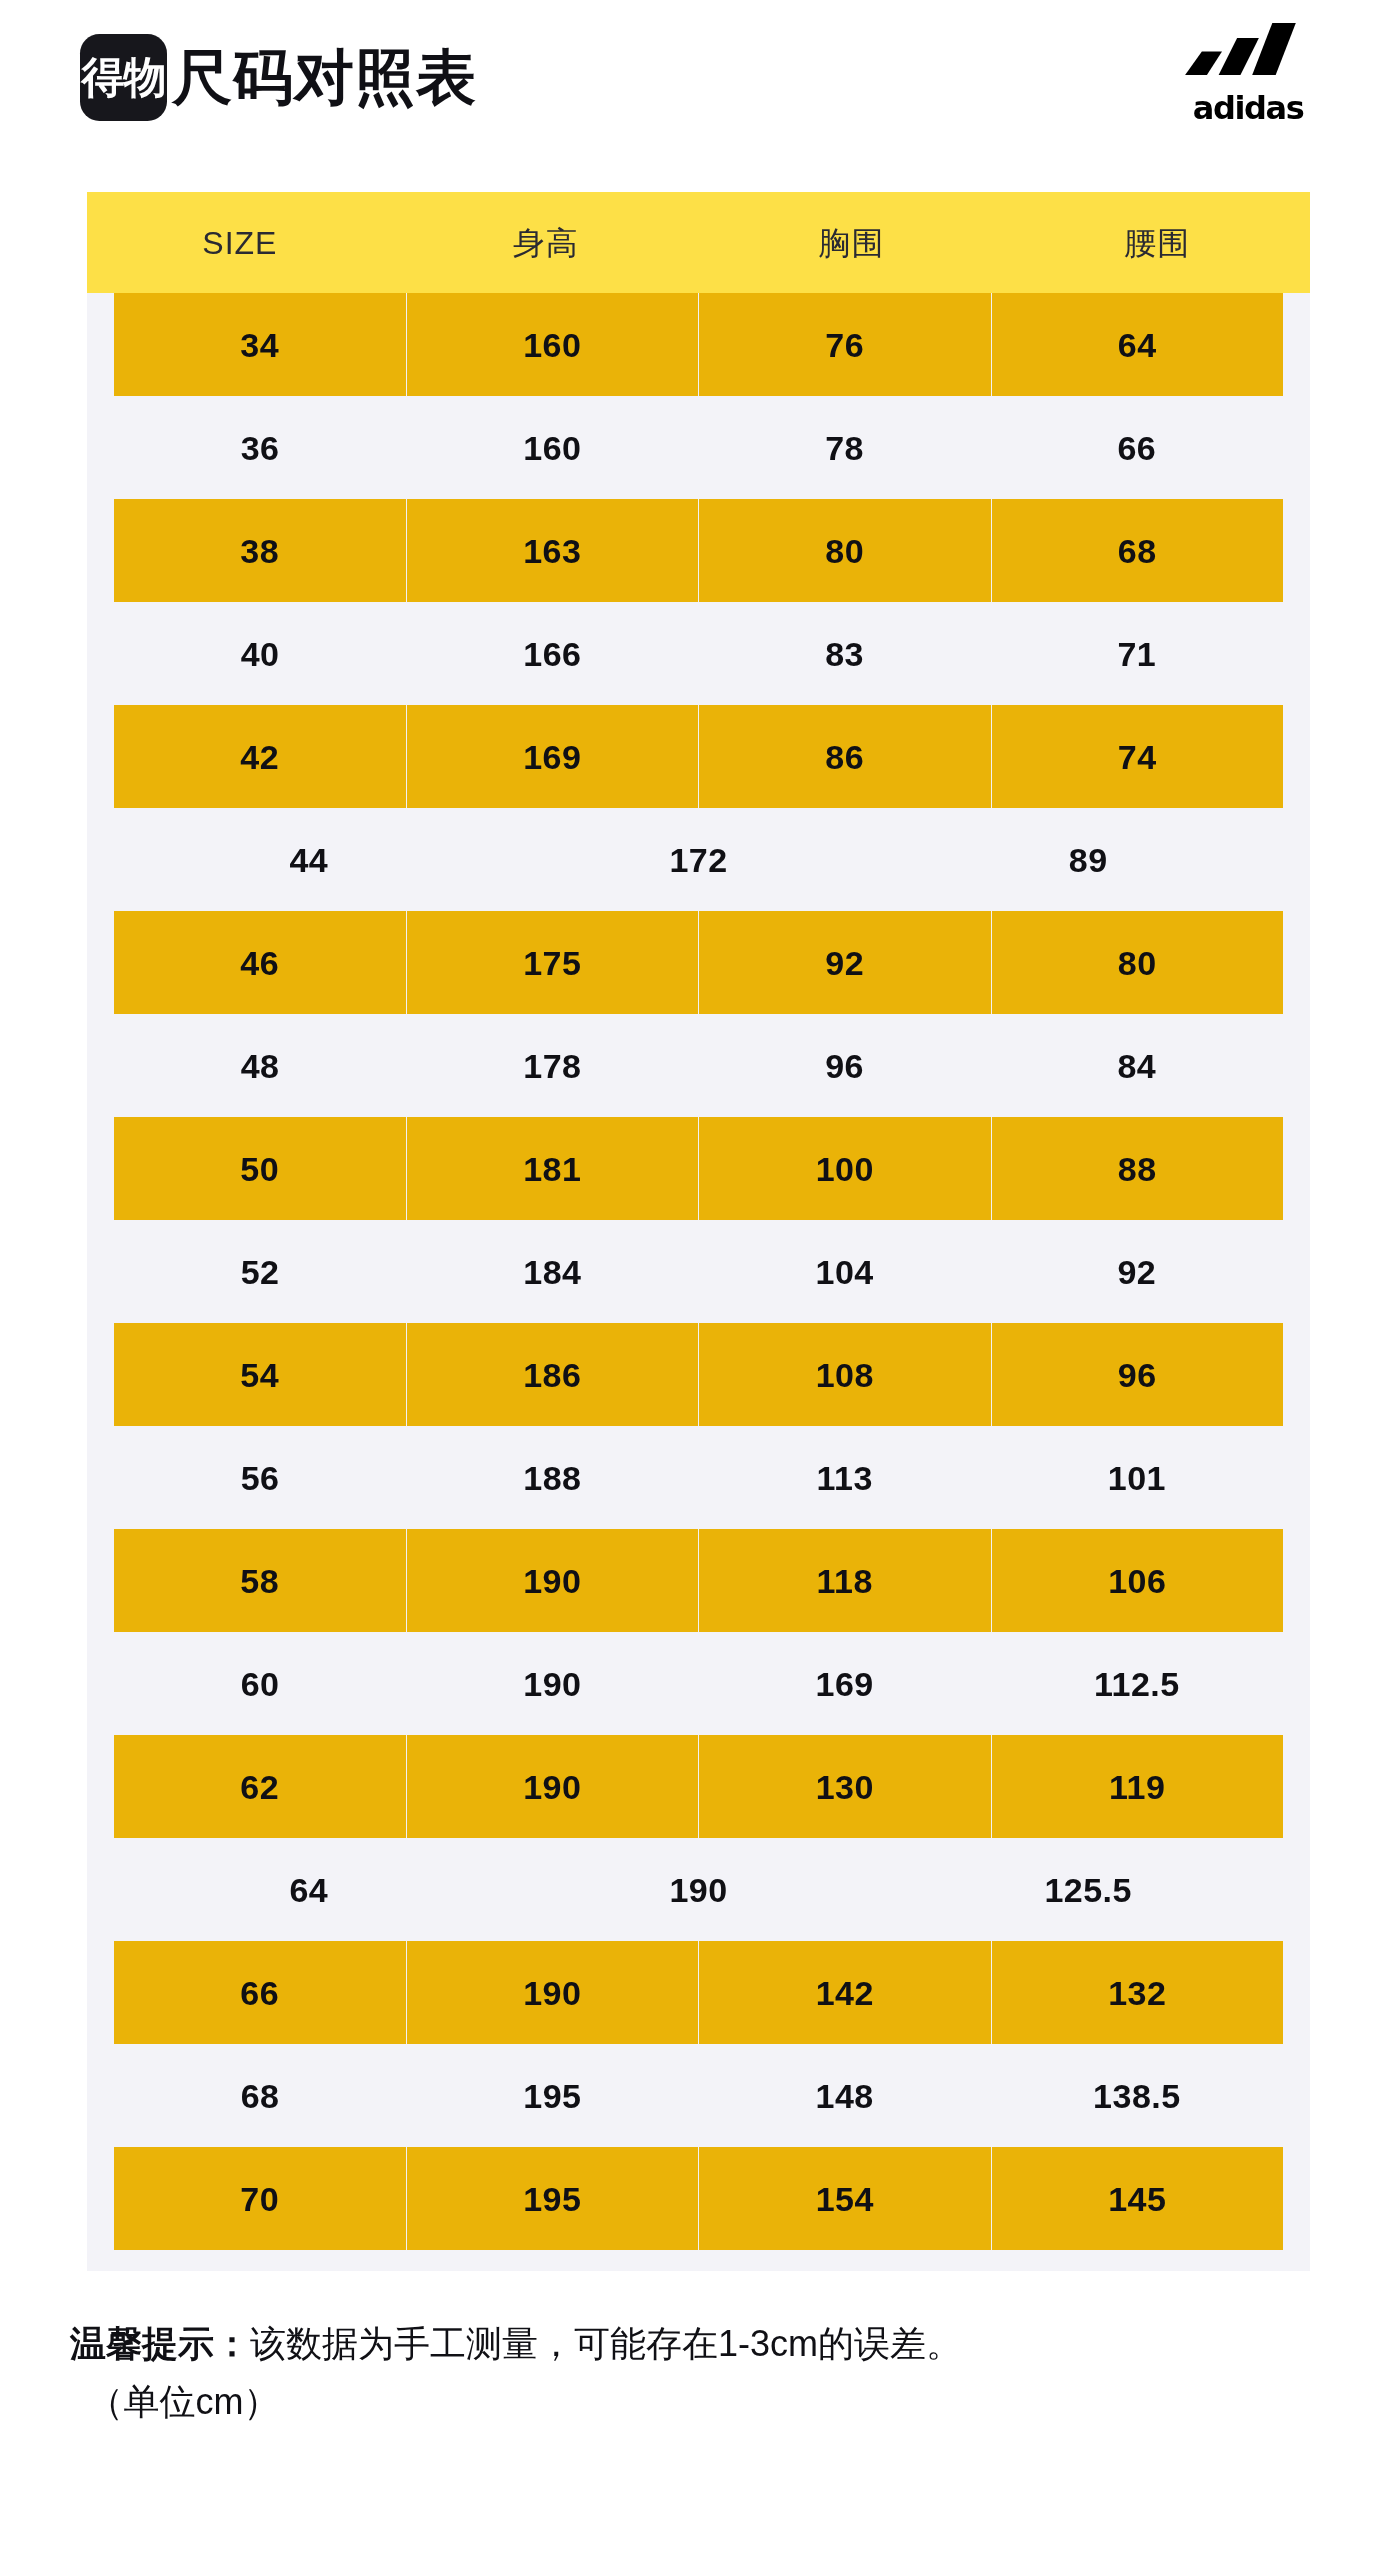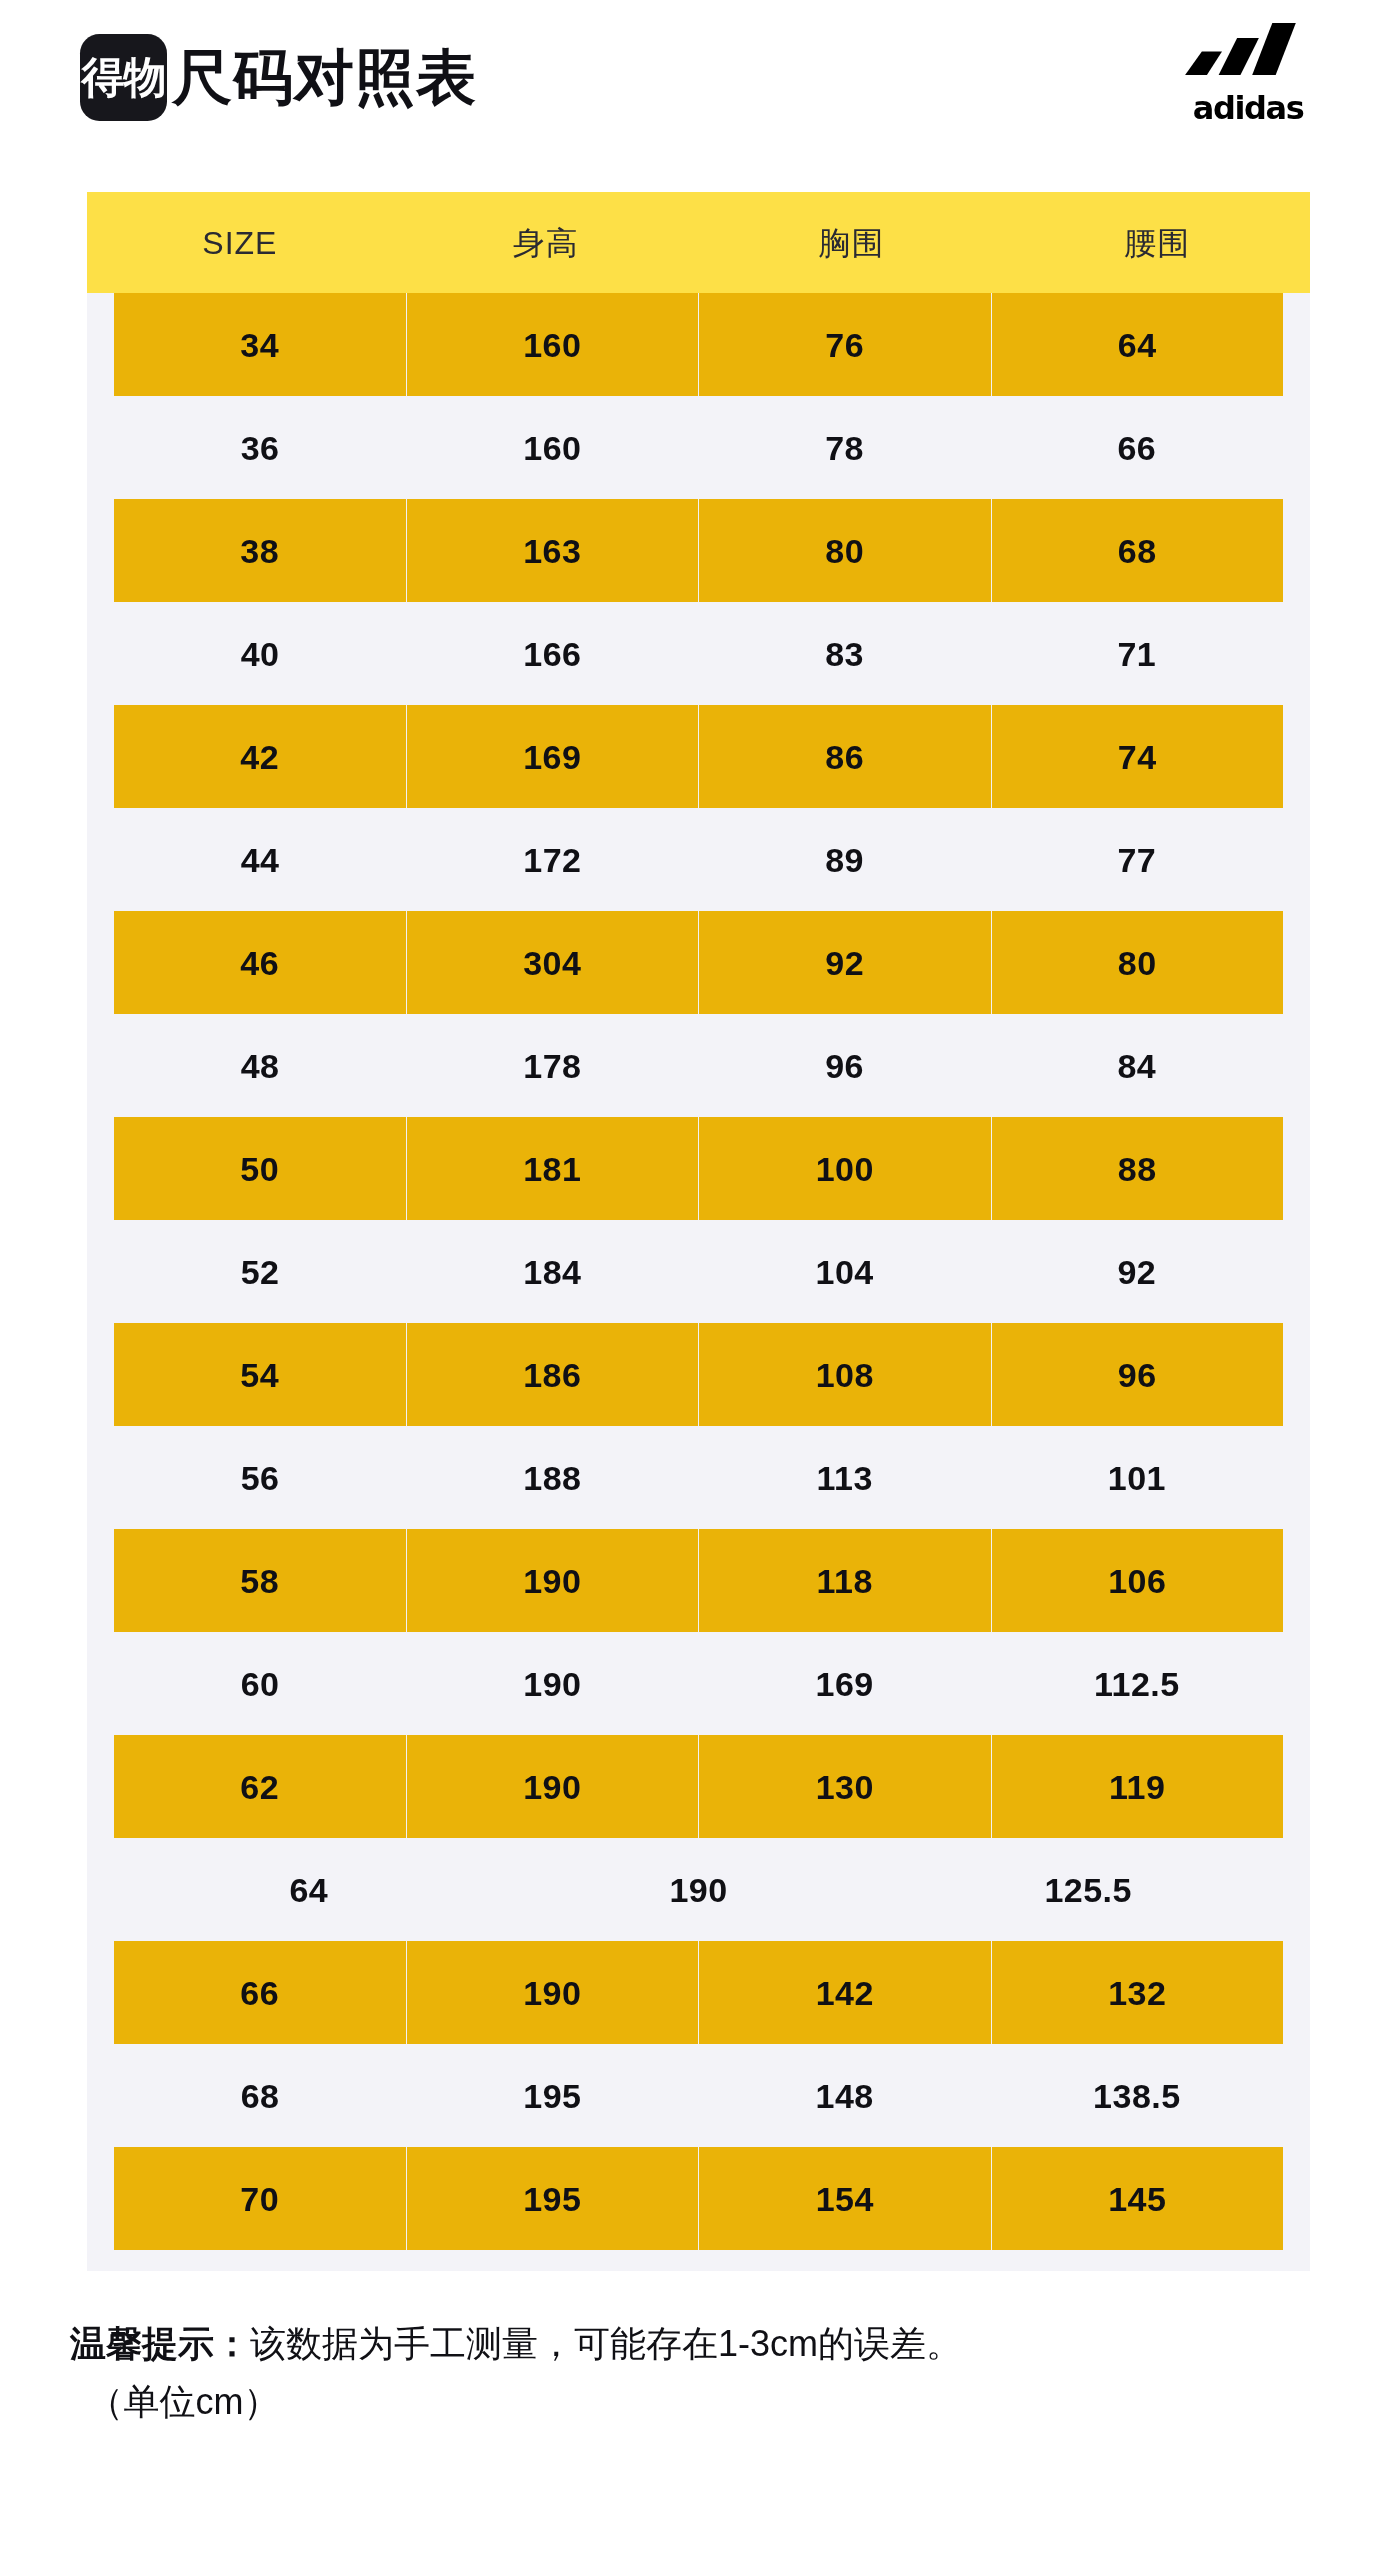--- a/index.html
+++ b/index.html
@@ -226,25 +226,24 @@
         <div class="trow odd">
           <div class="td">42</div>
           <div class="td">169</div>
           <div class="td">86</div>
           <div class="td">74</div>
         </div>
         <div class="trow even">
           <div class="td">44</div>
           <div class="td">172</div>
           <div class="td">89</div>
-          <div class="td">77</div>
         </div>
         <div class="trow odd">
           <div class="td">46</div>
-          <div class="td">304</div>
+          <div class="td">175</div>
           <div class="td">92</div>
           <div class="td">80</div>
         </div>
         <div class="trow even">
           <div class="td">48</div>
           <div class="td">178</div>
           <div class="td">96</div>
           <div class="td">84</div>
         </div>
         <div class="trow odd">

